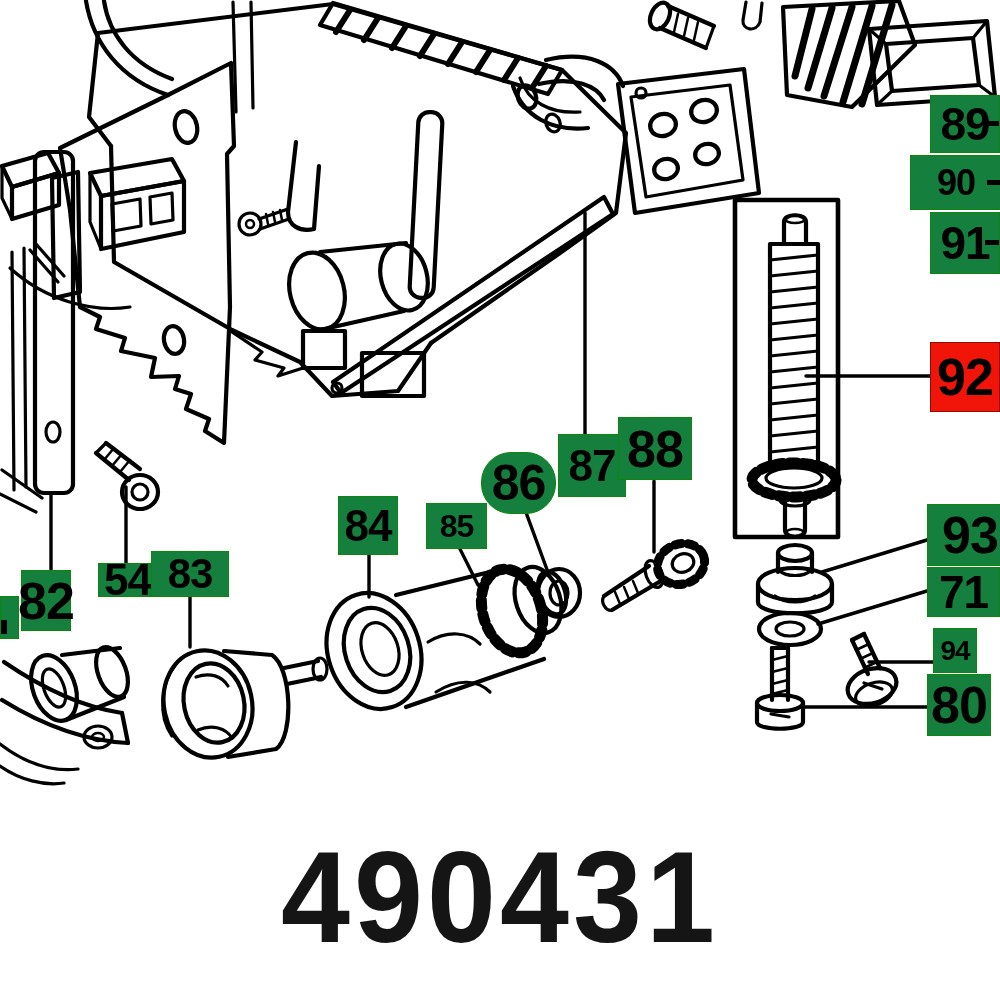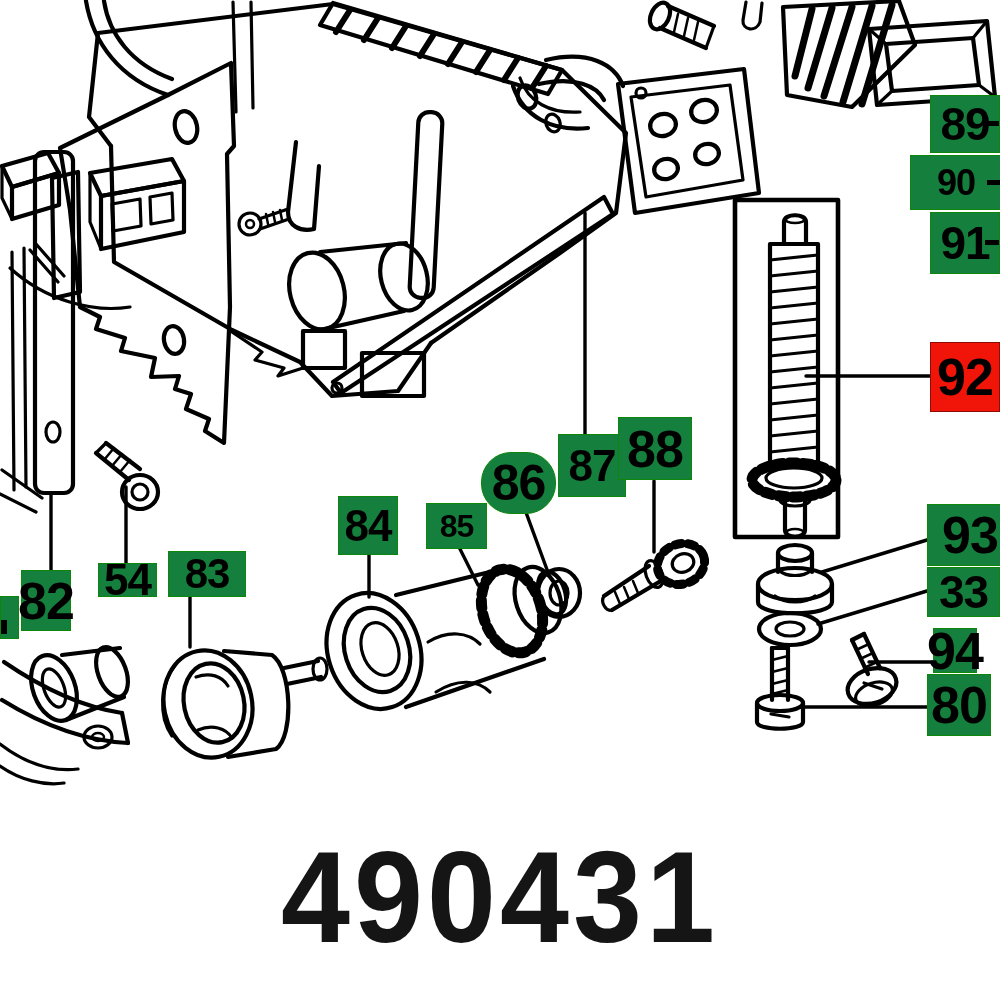--- a/index.html
+++ b/index.html
@@ -316,21 +316,21 @@
 </div>
 
 <div class="label" style="left:21px;top:570px;width:50px;height:61px;font-size:52px;">
   <span>82</span>
 </div>
 
 <div class="label" style="left:98px;top:563px;width:59px;height:34px;font-size:44px;">
   <span>54</span>
 </div>
 
-<div class="label" style="left:151px;top:551px;width:78px;height:46px;font-size:42px;margin-left:17px;">
+<div class="label" style="left:151px;top:551px;width:78px;height:46px;font-size:42px;">
   <span>83</span>
 </div>
 
 <div class="label" style="left:338px;top:496px;width:60px;height:59px;font-size:44px;">
   <span>84</span>
 </div>
 
 <div class="label" style="left:426px;top:471px;width:61px;height:46px;font-size:32px;margin-top:32px;">
   <span>85</span>
 </div>
@@ -364,24 +364,24 @@
 
 <div class="label red" style="left:930px;top:342px;width:70px;height:70px;font-size:52px;">
   <span>92</span>
 </div>
 
 <div class="label" style="left:927px;top:504px;width:86px;height:62px;font-size:52px;">
   <span>93</span>
 </div>
 
 <div class="label" style="left:927px;top:567px;width:73px;height:50px;font-size:46px;">
-  <span>33</span>
-</div>
-
-<div class="label" style="left:933px;top:628px;width:44px;height:45px;font-size:52px;">
+  <span>71</span>
+</div>
+
+<div class="label" style="left:933px;top:628px;width:44px;height:45px;font-size:28px;">
   <span>94</span>
 </div>
 
 <div class="label" style="left:927px;top:674px;width:64px;height:62px;font-size:52px;">
   <span>80</span>
 </div>
 
 <div id="footer-number">490431</div>
 
 </body></html>

